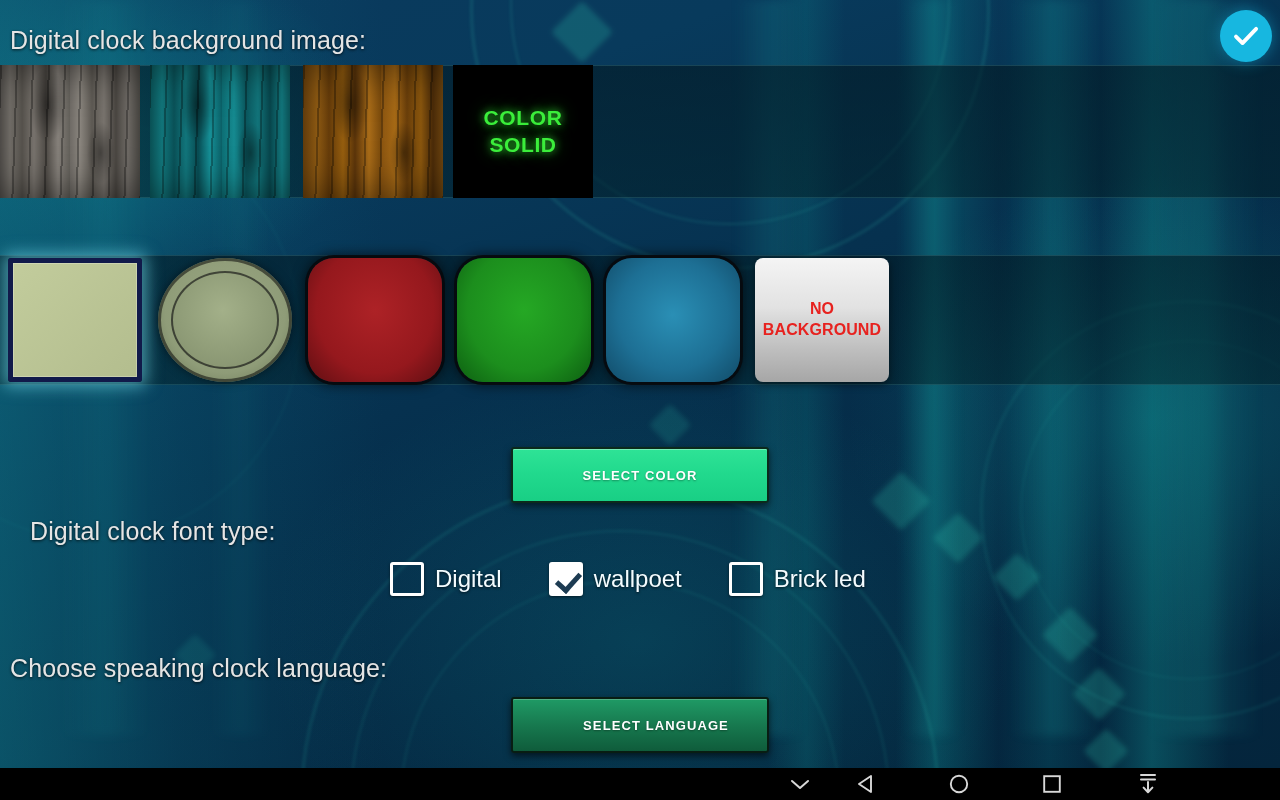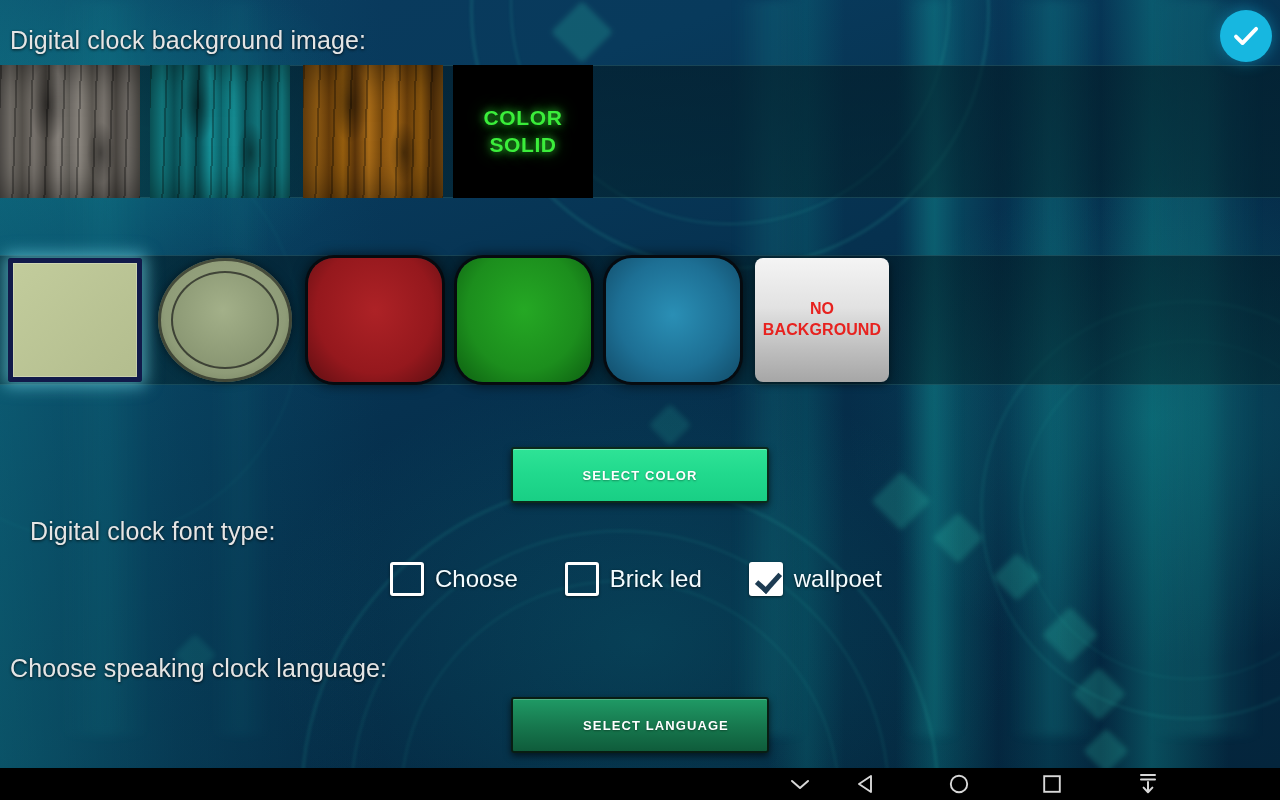--- a/index.html
+++ b/index.html
@@ -333,29 +333,29 @@
       </div>
     </div>
 
     <div class="btn" id="select-color-btn">SELECT COLOR</div>
 
     <div class="section-label" style="left:10px; top:517px;margin-left:20px;">Digital clock font type:</div>
 
     <div id="font-type-group">
       <div class="cb-item">
         <span class="cb-box"></span>
-        <span class="cb-label">Choose</span>
+        <span class="cb-label">Digital</span>
+      </div>
+      <div class="cb-item">
+        <span class="cb-box checked"></span>
+        <span class="cb-label">wallpoet</span>
       </div>
       <div class="cb-item">
         <span class="cb-box"></span>
         <span class="cb-label">Brick led</span>
-      </div>
-      <div class="cb-item">
-        <span class="cb-box checked"></span>
-        <span class="cb-label">wallpoet</span>
       </div>
     </div>
 
     <div class="section-label" style="left:10px; top:654px;">Choose speaking clock language:</div>
     <div class="btn" id="select-language-btn">SELECT LANGUAGE</div>
 
     <div id="confirm-check">
       <svg viewBox="0 0 24 24">
         <path d="M4.5 12.4 L9.4 17.3 L19.6 6.6" fill="none" stroke="#ffffff" stroke-width="2.9" stroke-linecap="round" stroke-linejoin="round"></path>
       </svg>

